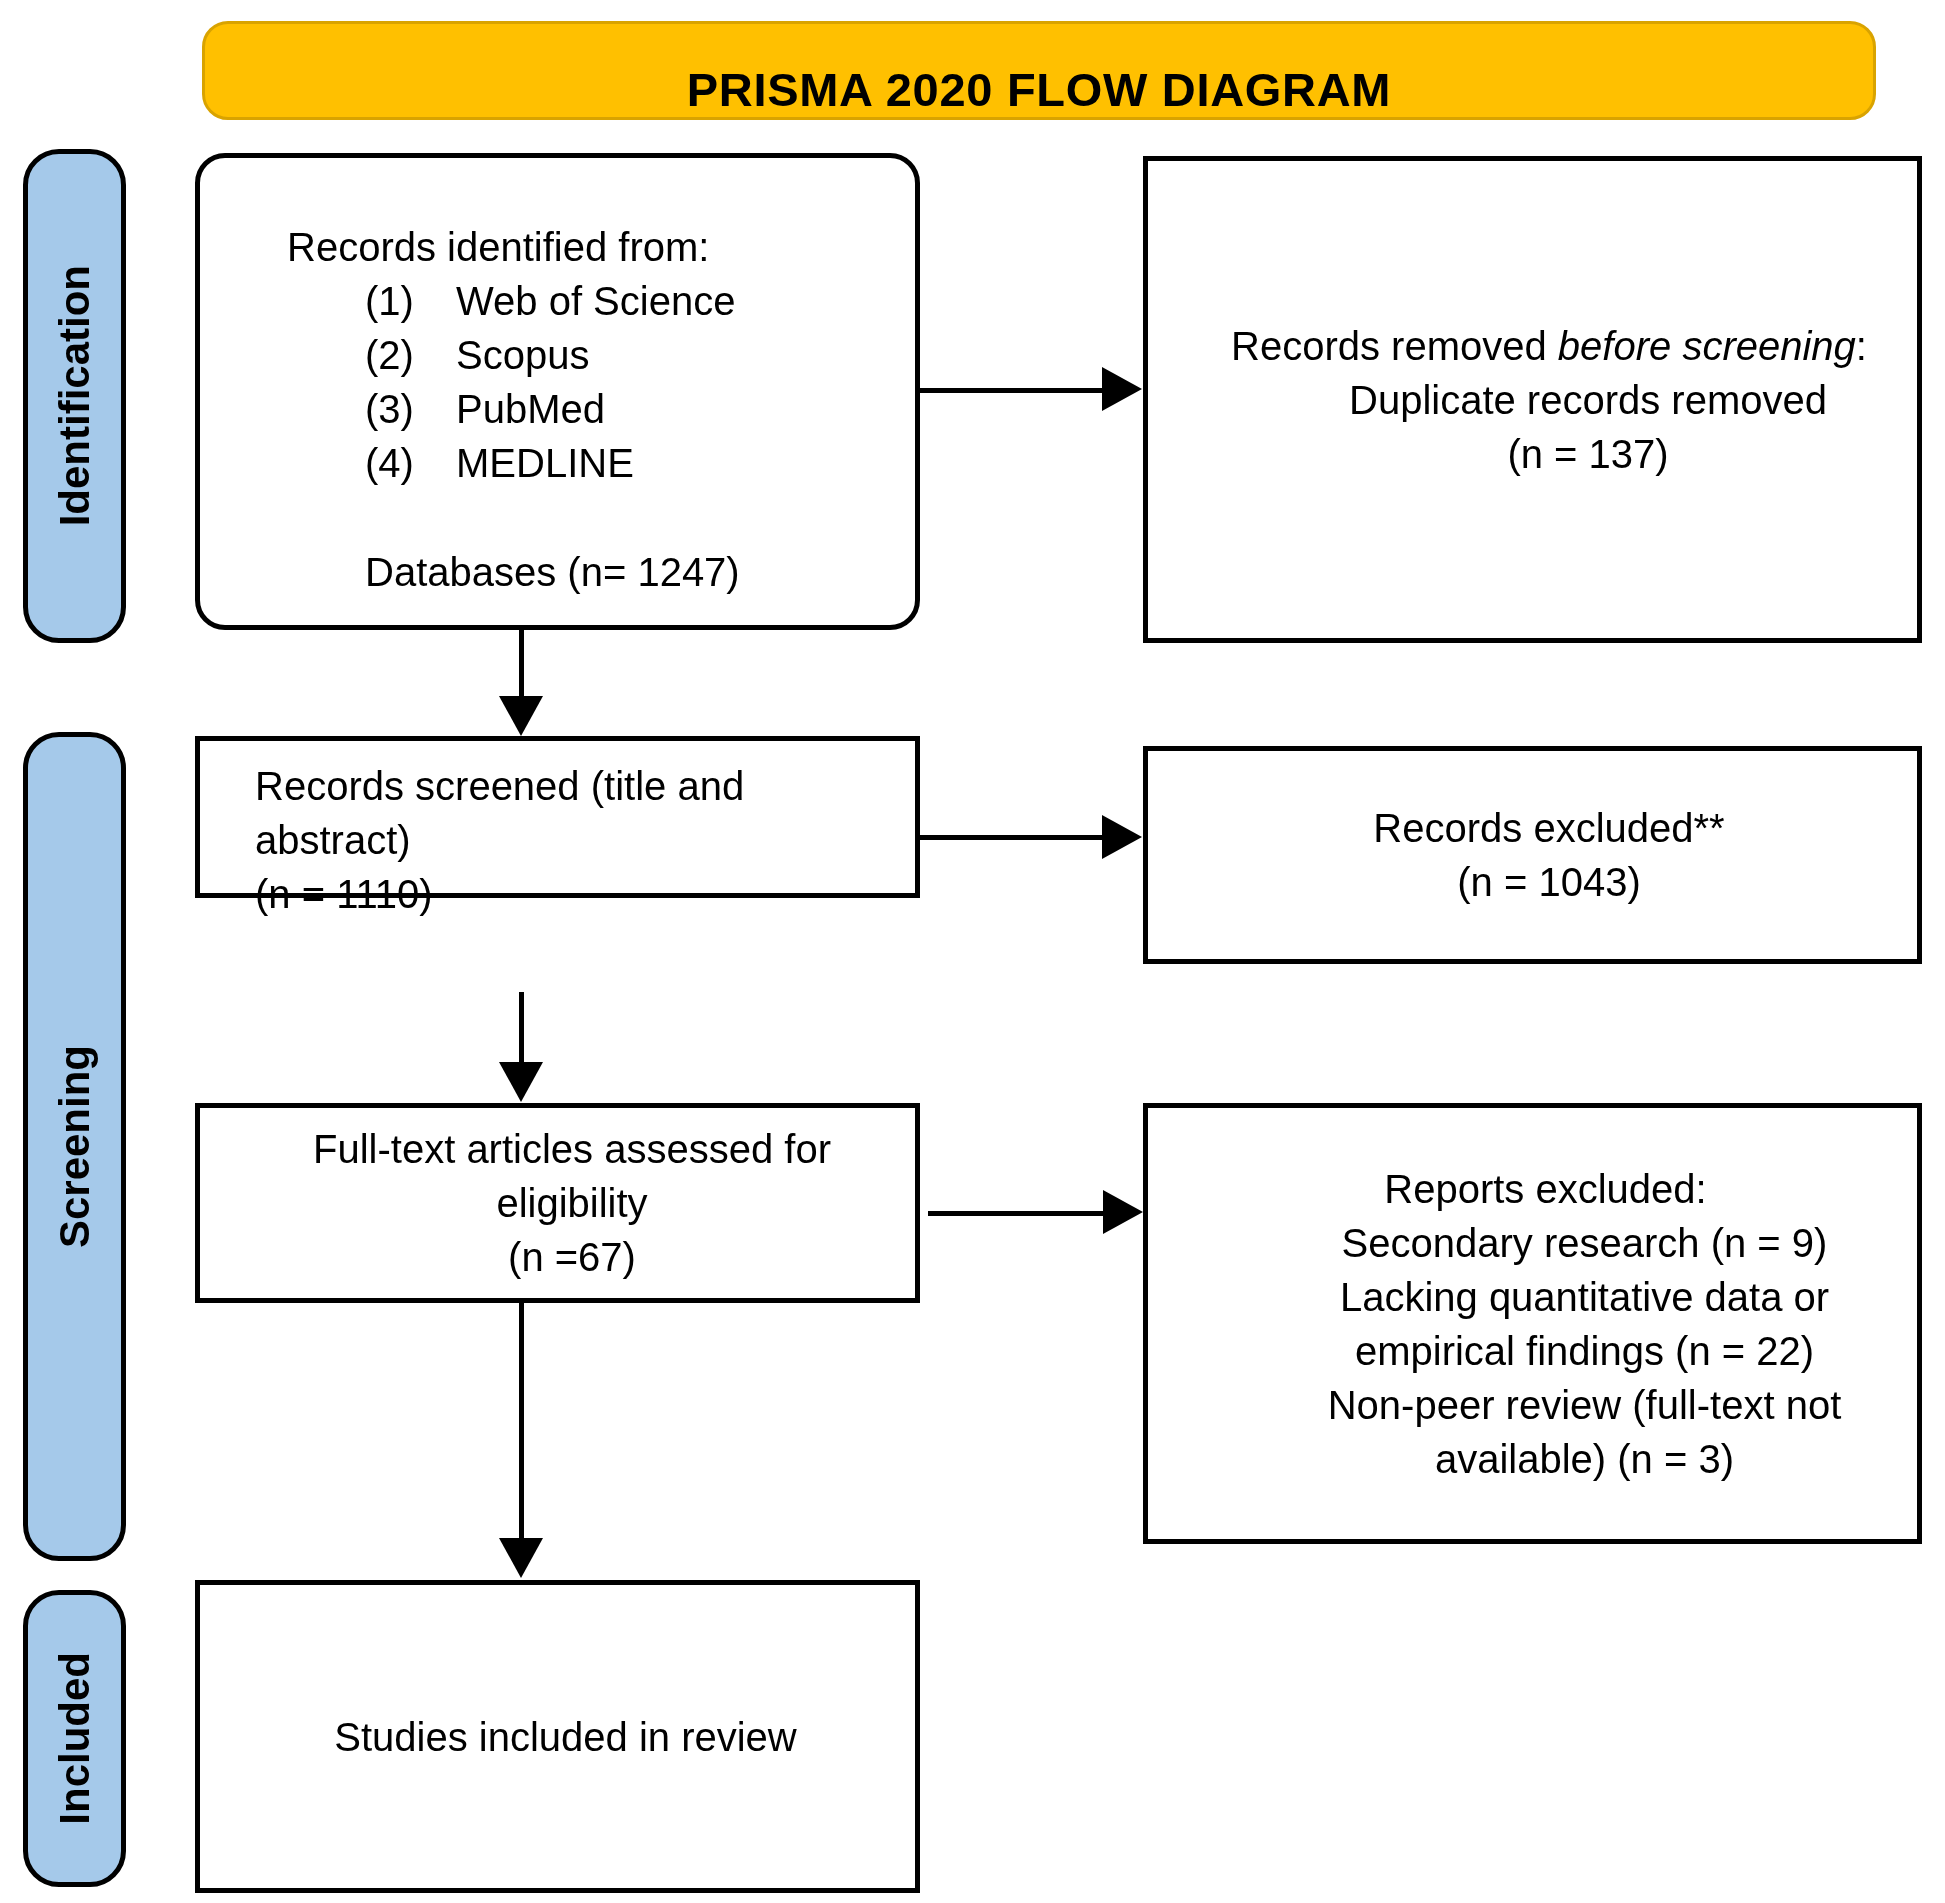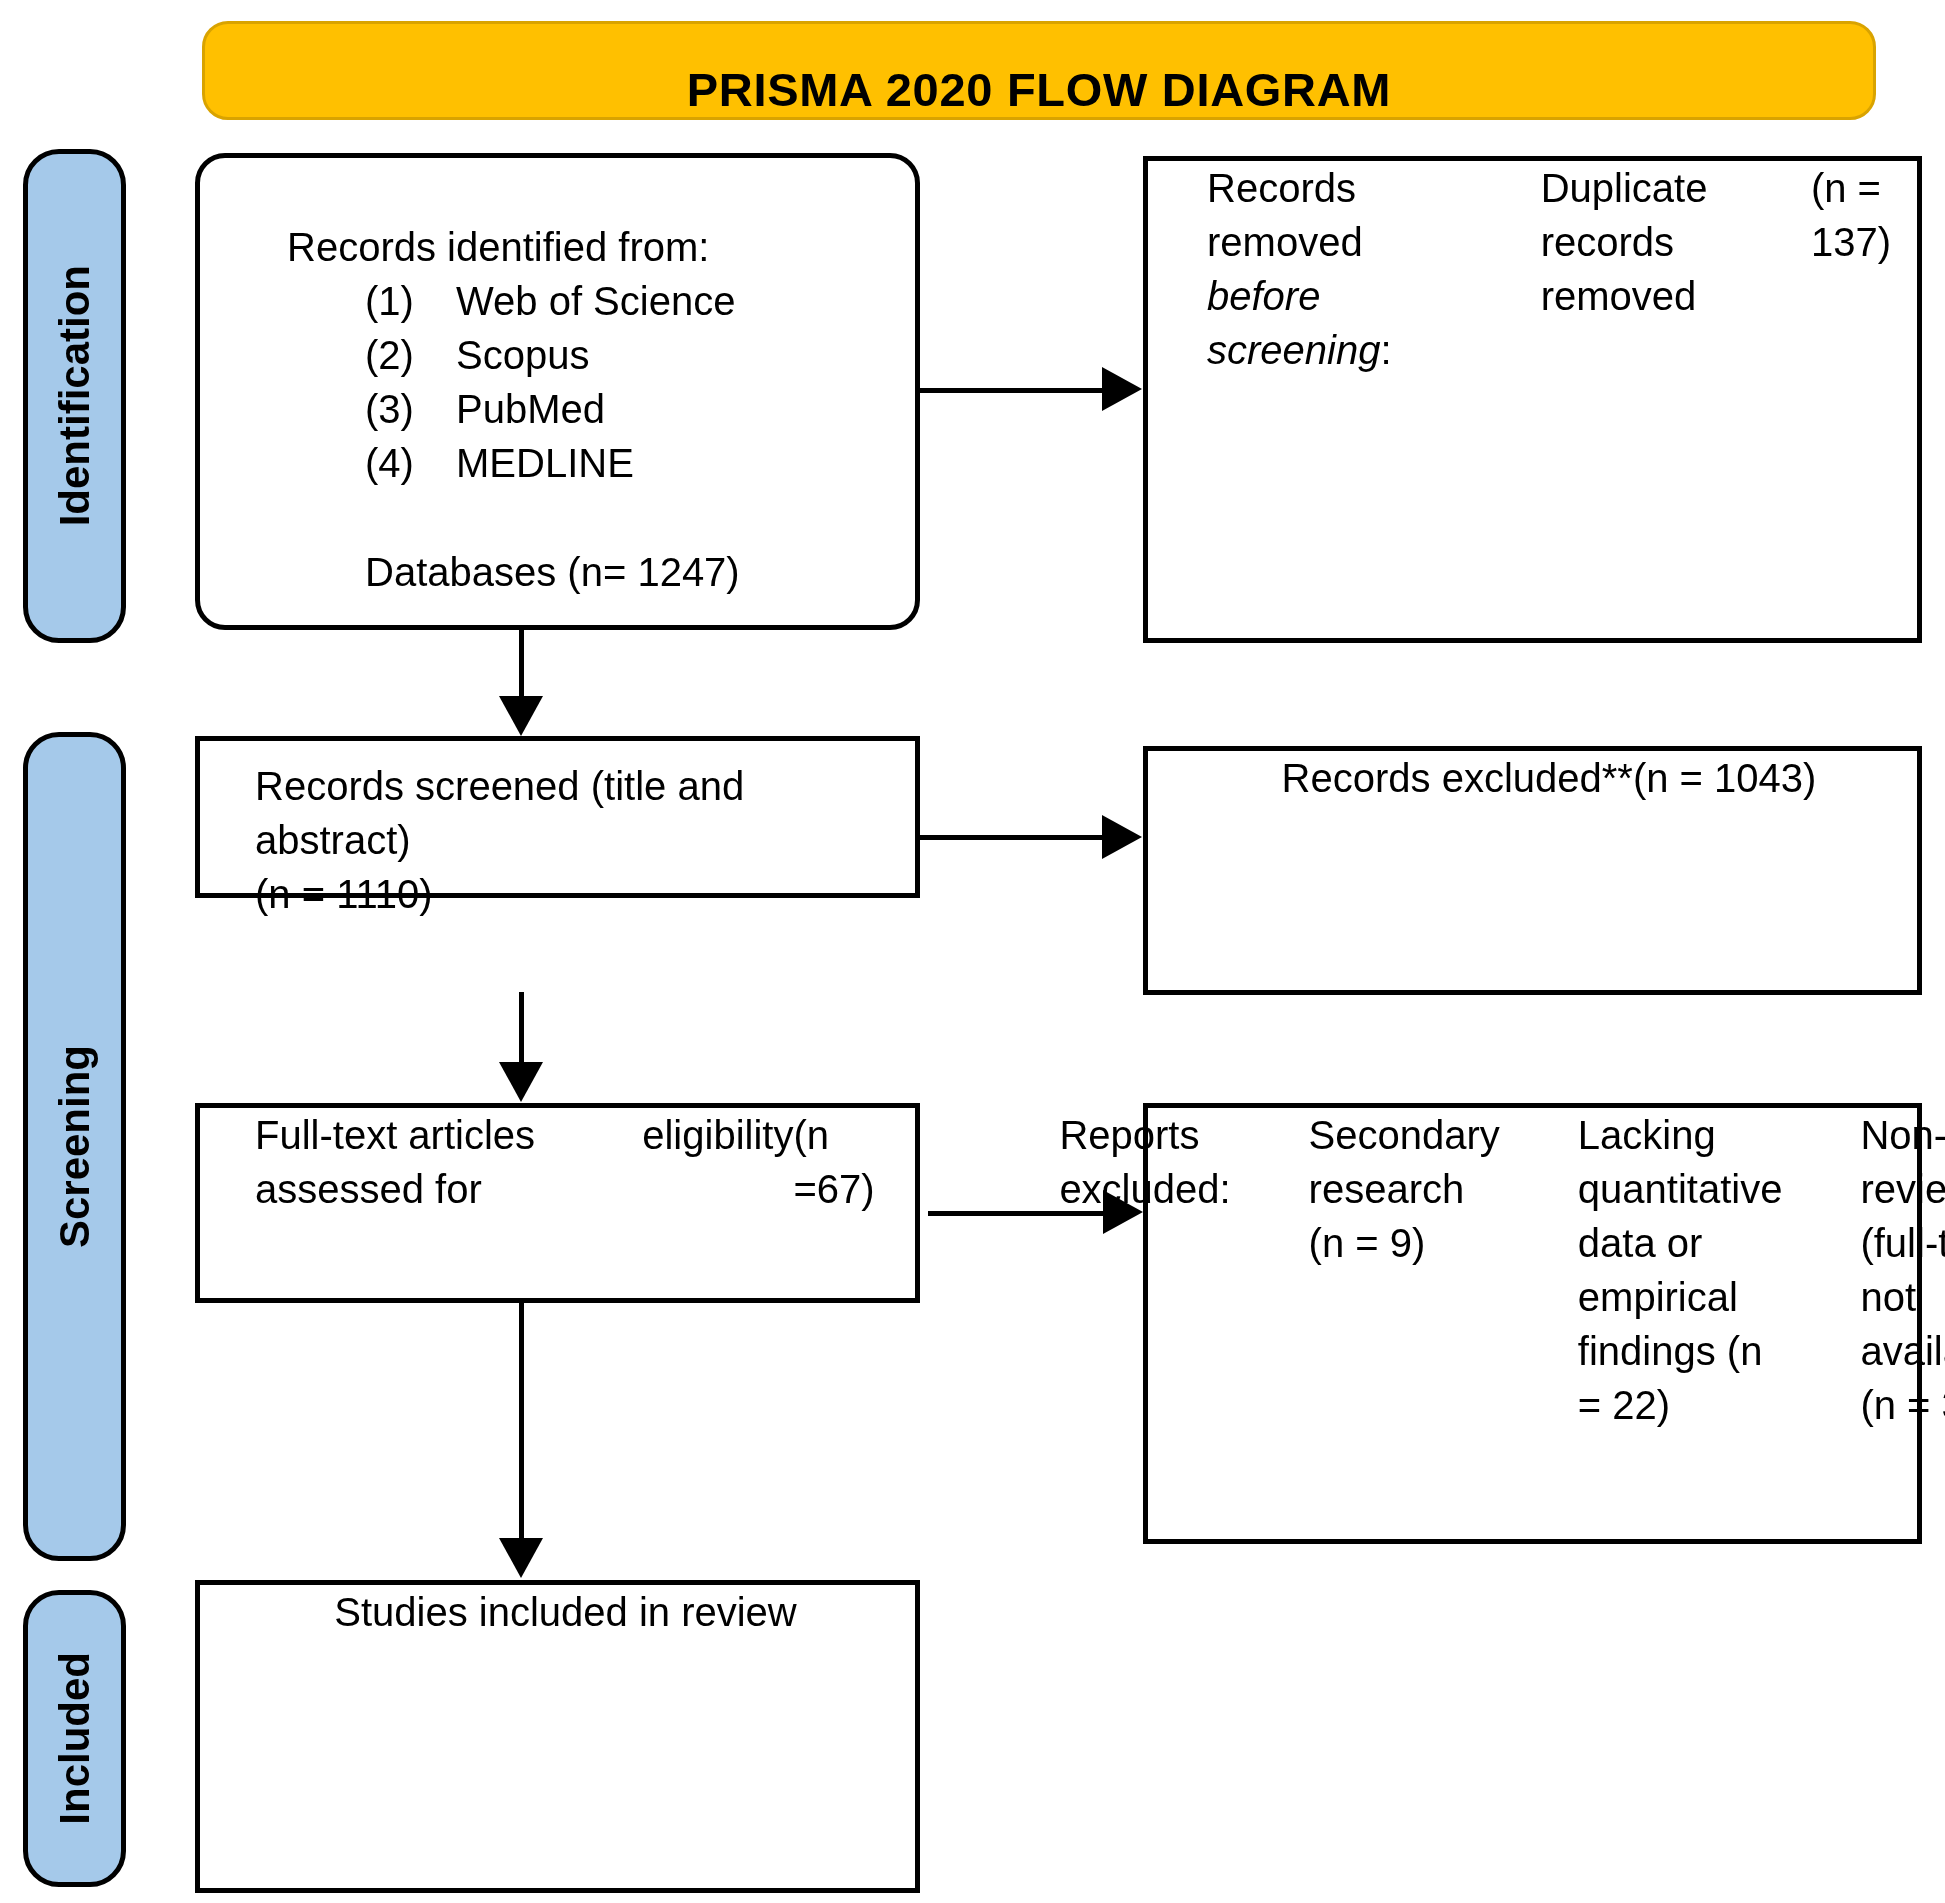--- a/index.html
+++ b/index.html
@@ -62,27 +62,28 @@
   .box {
     position: absolute;
     background: #ffffff;
     border: 5.2px solid var(--box-border, #000000);
     box-sizing: border-box;
     font-size: 40px;
     line-height: 1.35;
   }
   .vcenter {
     display: flex;
-    flex-direction: row;
+    flex-direction: column;
     justify-content: center;
+    text-align: center;
   }
   #box-identified      { left: 195px;  top: 153px;  width: 725px; height: 477px; padding: 62px 26px 0 87px; border-radius: 30px; }
   #box-removed         { left: 1143px; top: 156px;  width: 779px; height: 487px; padding: 0 26px 0 59px; }
   #box-screened        { left: 195px;  top: 736px; width: 725px; height: 162px; padding: 18px 26px 0 55px; }
-  #box-excluded        { left: 1143px; top: 746px; width: 779px; height: 249px; padding: 0 26px 0 59px; }
+  #box-excluded        { left: 1143px; top: 746px; width: 779px; height: 218px; padding: 0 26px 0 59px; }
   #box-fulltext        { left: 195px;  top: 1103px; width: 725px; height: 200px; padding: 0 26px 0 55px; }
   #box-reports         { left: 1143px; top: 1103px; width: 779px; height: 441px; padding: 0 33px 0 59px; }
   #box-included-studies{ left: 195px;  top: 1580px; width: 725px; height: 313px; padding: 0 26px 0 42px; }
 
   .num-row { margin-left: 78px; }
   .num-row .num { display: inline-block; width: 91px; }
   .indent { margin-left: 78px; }
   .gap-above { margin-top: 55px; }
   .italic { font-style: italic; }
 

